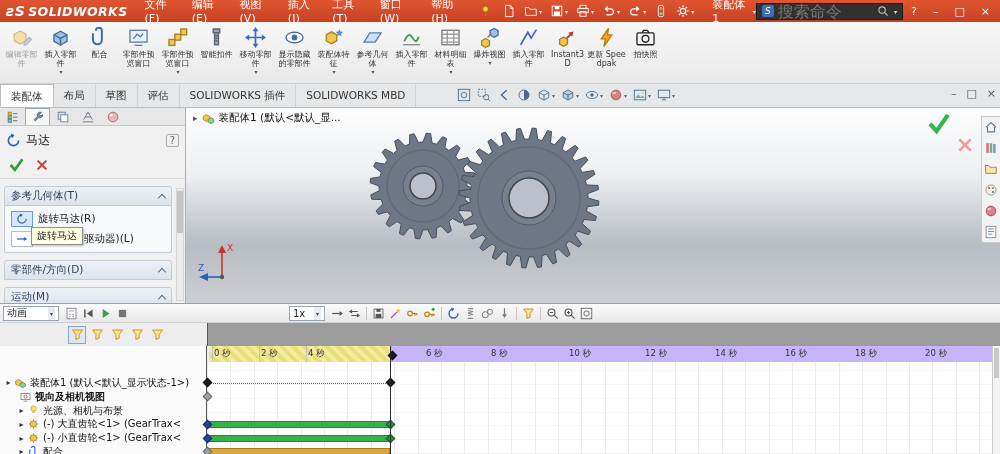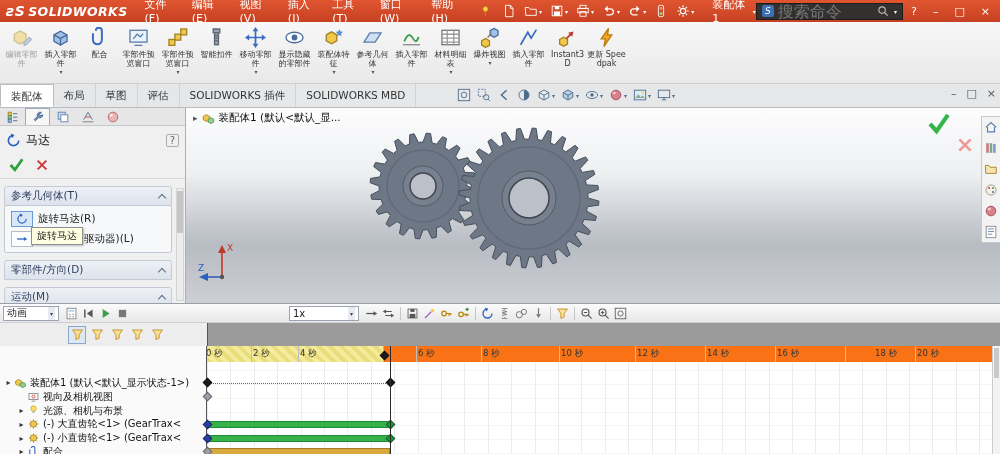--- a/index.html
+++ b/index.html
@@ -97,35 +97,35 @@
             gap:7px;background:#f3f3f3;border:1px solid #c9c9c9;border-right:none}
   .tpbtn{width:14px;height:14px;color:#5a7da8;margin:0 auto}
 
   
   .mm{position:absolute;left:0;right:0;bottom:0;height:151px;background:#f0f0f0;border-top:1px solid #9aa0a6}
   .mm-toolbar{position:absolute;top:0;left:0;right:0;height:19px;display:flex;align-items:center;
               background:linear-gradient(#fbfbfb,#e8e8e8);border-bottom:1px solid #d0d0d0;padding-left:3px}
   .study-combo,.speed-combo{display:flex;align-items:center;background:#fff;border:1px solid #9aa4b2;
               height:15px;font-size:10px;padding:0 3px;gap:3px}
   .study-combo{width:56px}
-  .speed-combo{width:70px;margin-left:158px}
+  .speed-combo{width:36px;margin-left:158px}
   .combo-arrow{margin-left:auto;font-size:6px;color:#446;background:#e7eaef;padding:0 2px;align-self:stretch;
                display:flex;align-items:center}
   .mi-group{display:flex;align-items:center;margin-left:4px}
   .mi{width:17px;height:15px;display:flex;align-items:center;justify-content:center;color:#555}
   .mi i{width:13px;height:13px}
   .mi.sep{width:1px;height:13px;background:#c6c6c6;margin:0 3px}
   .mm-filters{position:absolute;top:19px;left:0;width:207px;height:23px;display:flex;align-items:center;
               padding-left:68px;gap:2px;background:#ededed}
   .fbtn{width:18px;height:18px;display:flex;align-items:center;justify-content:center}
   .fbtn i{width:13px;height:13px}
   .fbtn.pressed{background:#dfe7f2;border:1px solid #8aa8cc}
   .mm-header-right{position:absolute;top:19px;left:207px;right:0;height:23px;background:#9b9b9b;
                    border-left:1px solid #555}
-  .mm-ruler{position:absolute;top:42px;left:201px;right:8px;height:28px;background:#f97316;
+  .mm-ruler{position:absolute;top:42px;left:209px;right:8px;height:28px;background:#c4b5fd;
             border-bottom:1px solid #c4c4c4;overflow:hidden}
   .duration-band{position:absolute;left:0;top:0;bottom:0;width:183px;border-right:1px solid #caa;
             background:repeating-linear-gradient(45deg,#f4eb9c 0 4px,#e9dd7c 4px 8px)}
   .mm-ruler .ticks{position:absolute;left:0;right:0;bottom:0;height:4px;
             background:repeating-linear-gradient(90deg,#9a9a9a 0 1px,transparent 1px 11.7px)}
   .rlab{position:absolute;top:2px;font-size:8.5px;color:#333;white-space:nowrap}
   .rtick{position:absolute;top:0;bottom:0;width:1px;background:#c0c0c0}
   .mm-tree{position:absolute;top:42px;left:0;width:207px;bottom:0;background:#fafafa;
            border-right:1px solid #555;overflow:hidden}
   .mm-tree-rows{margin-top:16px;padding-top:14px}
@@ -446,20 +446,31 @@
       <div class="rbtn">
         <i class="ricon" data-icon="speedpak-icon">
           <svg viewBox="0 0 16 16">
             <path d="M9.5 1L4 9h3.2L6 15l6-9H8.8z" fill="#f5a623" stroke="#b97a0c"></path>
           </svg>
         </i>
         <span class="rlabel">更新 Speedpak</span>
 
       </div>
 
+      <div class="rbtn">
+        <i class="ricon" data-icon="snapshot-icon">
+          <svg viewBox="0 0 16 16">
+            <rect x="1.5" y="4.5" width="13" height="9" rx="1" fill="none" stroke="currentColor"></rect>
+            <circle cx="8" cy="9" r="2.6" fill="none" stroke="currentColor"></circle>
+            <path d="M5.5 4.5l1-2h3l1 2" fill="none" stroke="currentColor"></path>
+          </svg>
+        </i>
+        <span class="rlabel">拍快照</span>
+
+      </div>
     </div>
 
   <div class="tabrow">
     <div class="tabs">
 
     <span class="tab active">装配体</span>
         <span class="tab">布局</span>
         <span class="tab">草图</span>
         <span class="tab">评估</span>
         <span class="tab">SOLIDWORKS 插件</span>
@@ -1007,39 +1018,39 @@
           <span class="rlab" style="left: 282px;">8 秒</span>
           <div class="rtick" style="left: 358px;"></div>
           <span class="rlab" style="left: 360px;">10 秒</span>
           <div class="rtick" style="left: 434px;"></div>
           <span class="rlab" style="left: 436px;">12 秒</span>
           <div class="rtick" style="left: 504px;"></div>
           <span class="rlab" style="left: 506px;">14 秒</span>
           <div class="rtick" style="left: 574px;"></div>
           <span class="rlab" style="left: 576px;">16 秒</span>
           <div class="rtick" style="left: 644px;"></div>
-          <span class="rlab" style="left: 646px; padding-left: 28px;">18 秒</span>
+          <span class="rlab" style="left: 646px;">18 秒</span>
           <div class="rtick" style="left: 714px;"></div>
           <span class="rlab" style="left: 716px; text-align: center;">20 秒</span>
         </div>
     <div class="kdia" style="left: 179.5px; top: 6px; background: rgb(27, 27, 27);"></div>
       </div>
     <div class="mm-tree">
         <div class="mm-tree-rows" id="tree-rows">
           <div class="mm-trow" style="padding-left: 3px;">
             <span class="tri">▸</span>
             <i class="ticn" data-icon="assembly-icon">
               <svg viewBox="0 0 16 16">
                 <path d="M1.5 5.5l4-2.2 4 2.2v4l-4 2.2-4-2.2z" fill="#f1c84c" stroke="#a4801e"></path>
                 <path d="M7.5 9l3.5-2 3.5 2v3.2L11 14.2 7.5 12.2z" fill="#8fd18f" stroke="#4c8a4c"></path>
               </svg>
             </i>
             <span class="tlabel">装配体1 (默认&lt;默认_显示状态-1&gt;)</span>
           </div>
-          <div class="mm-trow" style="padding-left: 16px;">
+          <div class="mm-trow" style="padding-left: 8px; font-weight: bold;">
             <span class="tri"></span>
             <i class="ticn" data-icon="orientation-icon">
               <svg viewBox="0 0 16 16">
                 <rect x="2" y="3.5" width="12" height="8" fill="none" stroke="#777"></rect>
                 <path d="M5.5 13.5h5" stroke="#777"></path>
                 <circle cx="8" cy="7.5" r="2" fill="none" stroke="#c0392b"></circle>
               </svg>
             </i>
             <span class="tlabel">视向及相机视图</span>
           </div>

